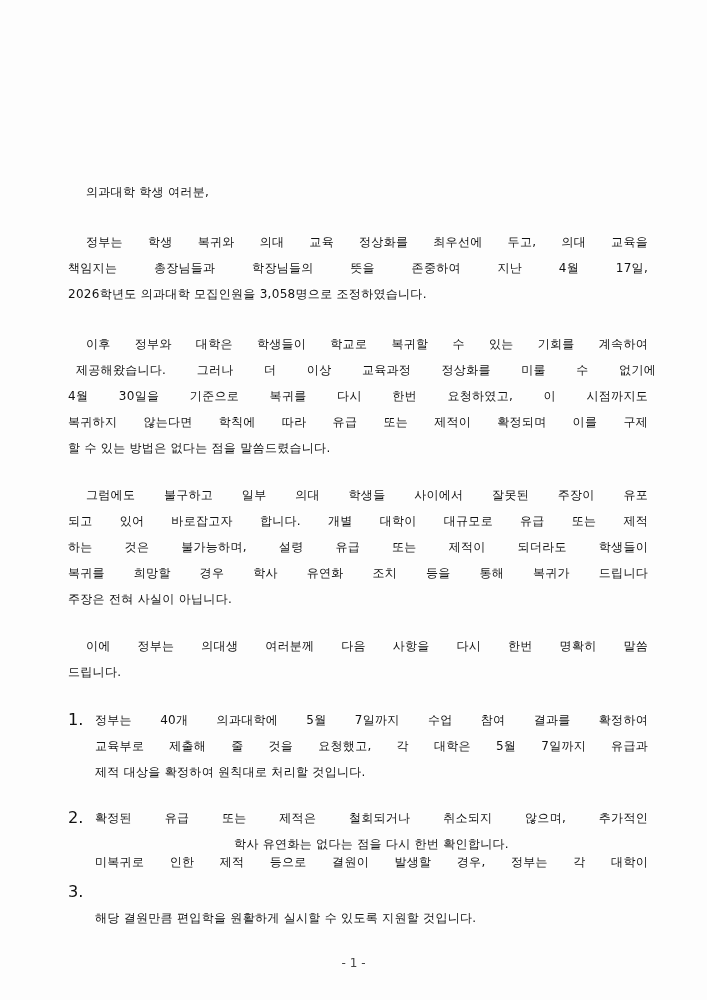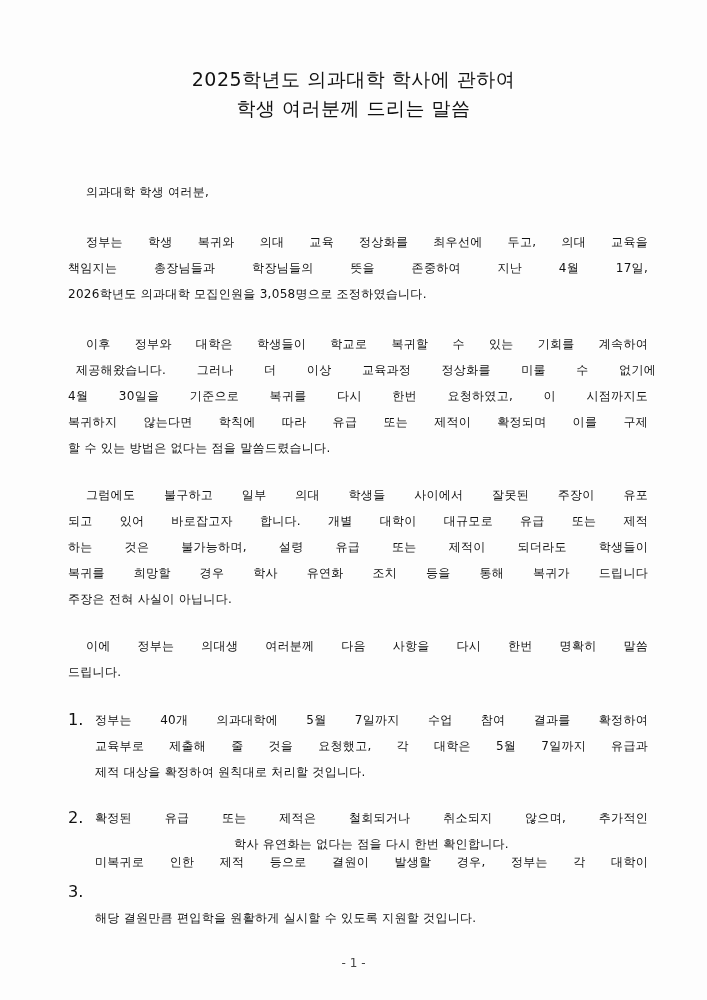--- a/index.html
+++ b/index.html
@@ -61,22 +61,20 @@
     text-align: center;
     font-size: 12px;
     color: #444;
   }
 </style>
 </head>
 <body>
 
 <div class="page">
 
-  <div class="title l1">2025학년도 의과대학 학사에 관하여</div>
-  <div class="title l2">학생 여러분께 드리는 말씀</div>
 
   <div class="line indent" style="top:182px;">의과대학 학생 여러분,</div>
 
   <div>
     <div class="line indent justify" style="top:232px;">정부는 학생 복귀와 의대 교육 정상화를 최우선에 두고, 의대 교육을</div>
     <div class="line justify" style="top:258px;">책임지는 총장님들과 학장님들의 뜻을 존중하여 지난 4월 17일,</div>
     <div class="line" style="top:284px;">2026학년도 의과대학 모집인원을 3,058명으로 조정하였습니다.</div>
   </div>
 
   <div>

